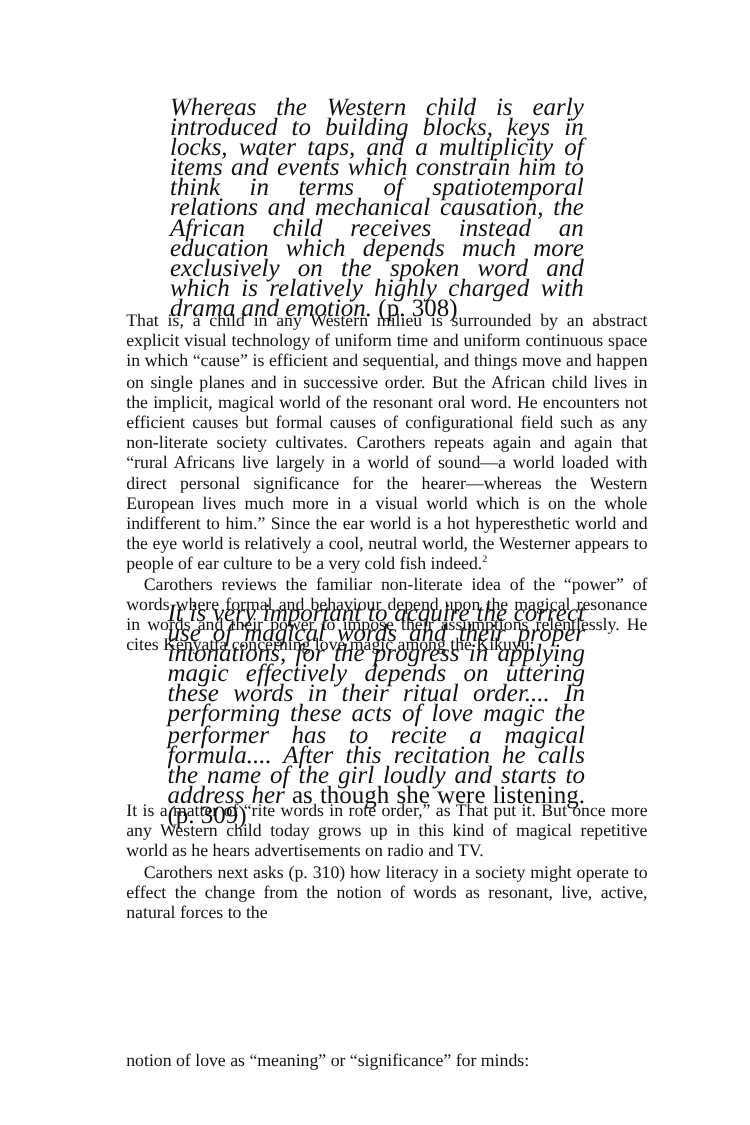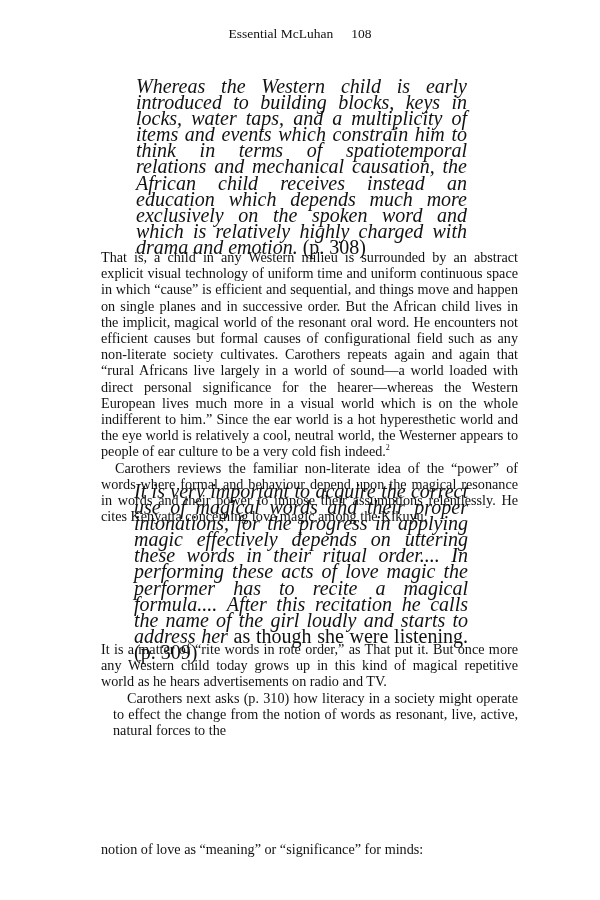--- a/index.html
+++ b/index.html
@@ -24,36 +24,33 @@
               font-size: 12.2px; line-height: 15px; }
   sup { font-size: 8px; vertical-align: super; line-height: 0; }
   .upright { font-style: normal; }
   em { font-style: italic; }
 </style>
 </head>
 <body>
 
 <div class="page">
 
-  <div class="header">
-    <span>Essential McLuhan</span><span class="sep"></span><span>108</span>
-  </div>
 
   <div class="quote q1"><span>Whereas the Western child is early introduced to building blocks, keys in locks, water taps, and a multiplicity of items and events which constrain him to think in terms of spatiotemporal relations and mechanical causation, the African child receives instead an education which depends much more exclusively on the spoken word and which is relatively highly charged with drama and emotion.</span><span class="upright"> (p. 308)</span></div>
 
   <div class="body-text b1">
     <p><span>That is, a child in any Western milieu is surrounded by an abstract explicit visual technology of uniform time and uniform continuous space in which “cause” is efficient and sequential, and things move and happen on single planes and in successive order. But the African child lives in the implicit, magical world of the resonant oral word. He encounters not efficient causes but formal causes of configurational field such as any non-literate society cultivates. Carothers repeats again and again that “rural Africans live largely in a world of sound—a world loaded with direct personal significance for the hearer—whereas the Western European lives much more in a visual world which is on the whole indifferent to him.” Since the ear world is a hot hyperesthetic world and the eye world is relatively a cool, neutral world, the Westerner appears to people of ear culture to be a very cold fish indeed.</span><sup>2</sup></p>
     <p class="indent">Carothers reviews the familiar non-literate idea of the “power” of words where formal and behaviour depend upon the magical resonance in words and their power to impose their assumptions relentlessly. He cites Kenyatta concerning love magic among the Kikuyu:</p>
   </div>
 
   <div class="quote q2"><span>It is very important to acquire the correct use of magical words and their proper intonations, for the progress in applying magic effectively depends on uttering these words in their ritual order.... In performing these acts of love magic the performer has to recite a magical formula.... After this recitation he calls the name of the girl loudly and starts to address her</span><span class="upright"> as though she were listening. (p. 309)</span></div>
 
   <div class="body-text b2">
     <p>It is a matter of “rite words in rote order,” as That put it. But once more any Western child today grows up in this kind of magical repetitive world as he hears advertisements on radio and TV.</p>
-    <p class="indent" style="text-align-last: left; margin-left: 12px;">Carothers next asks (p. 310) how literacy in a society might operate to effect the change from the notion of words as resonant, live, active, natural forces to the</p>
+    <p class="indent" style="text-align-last: left;">Carothers next asks (p. 310) how literacy in a society might operate to effect the change from the notion of words as resonant, live, active, natural forces to the</p>
   </div>
 
 
   <div class="body-text b3">
     <p>notion of love as “meaning” or “significance” for minds:</p>
   </div>
 
 </div>
 
 </body></html>

